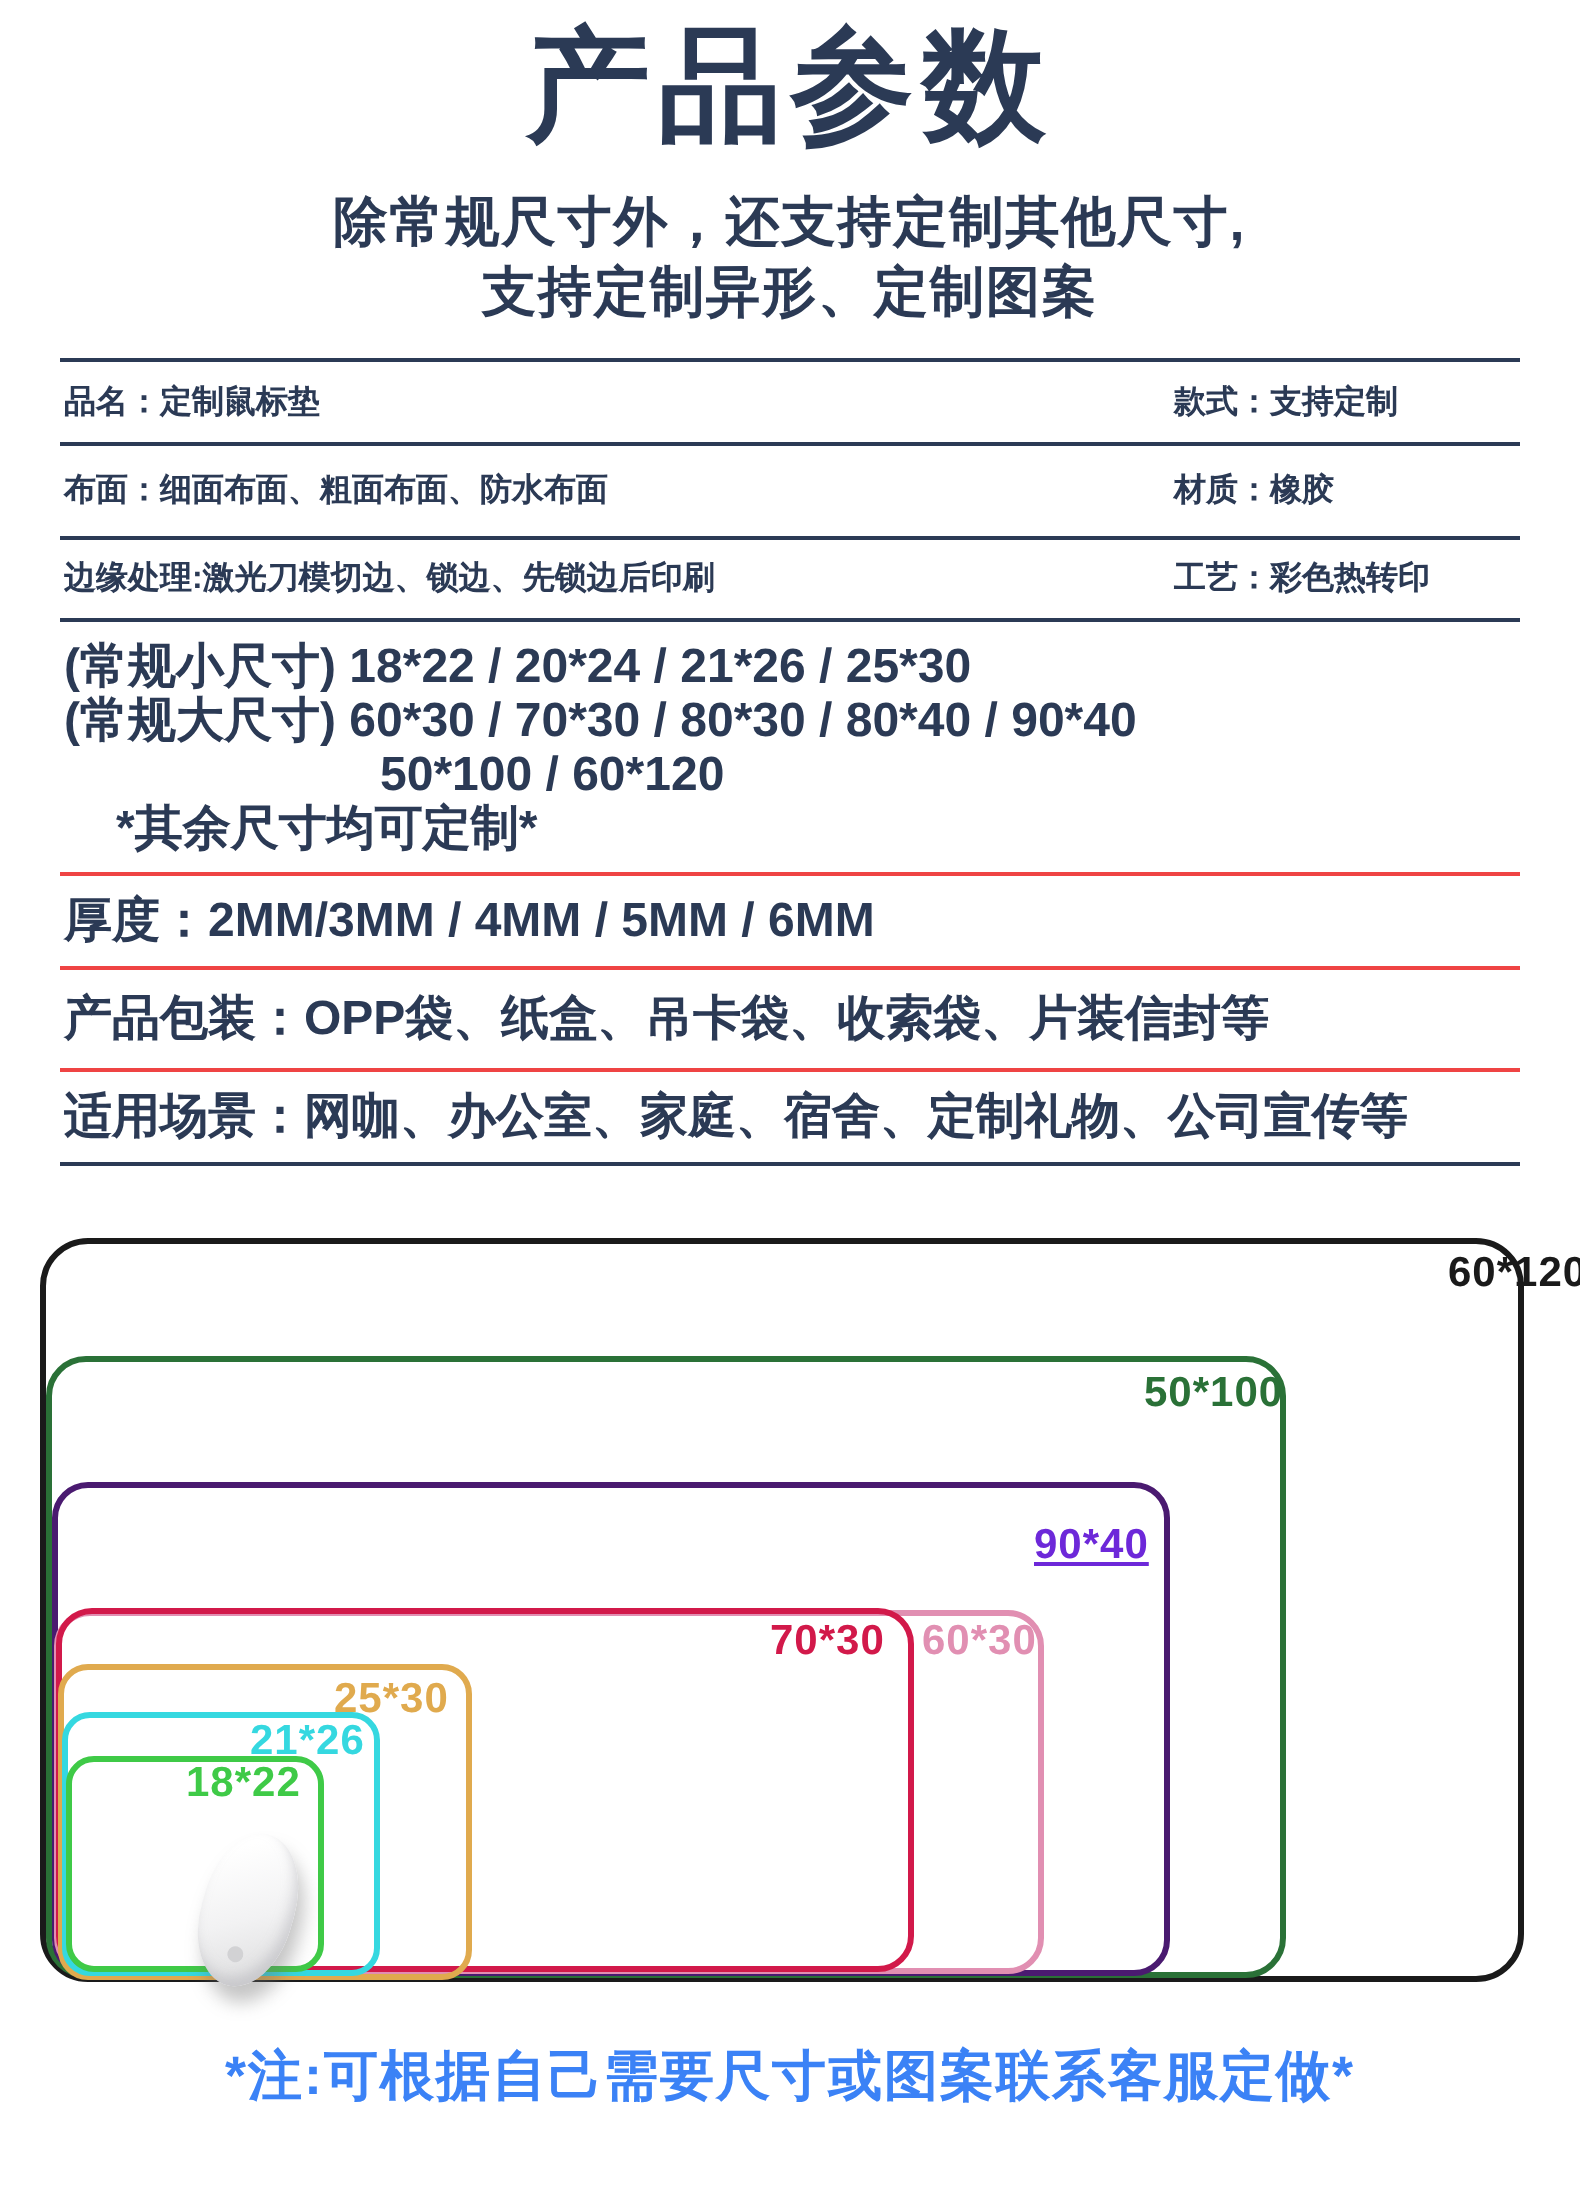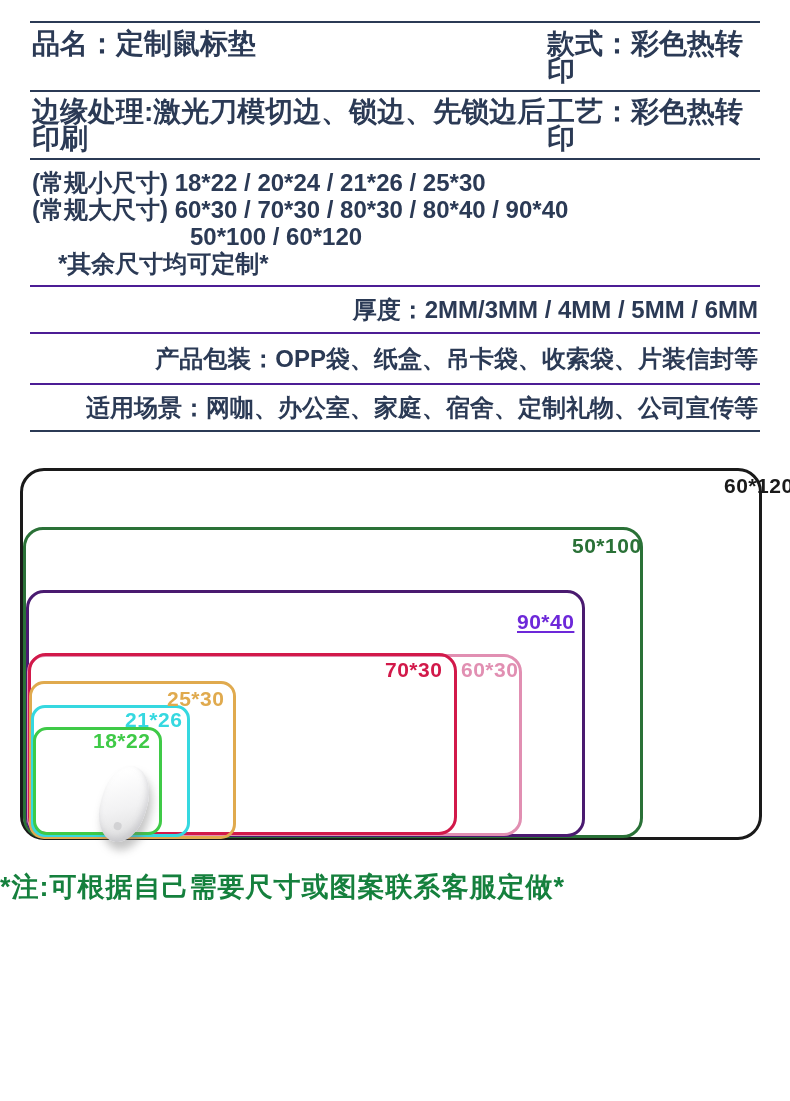--- a/index.html
+++ b/index.html
@@ -8,35 +8,35 @@
 
   
   .header { text-align:center; padding-top:6px; }
   .page-title { font-size:62px; line-height:76px; letter-spacing:4px; color:#2b3a55; }
   .badge-pill { display:inline-block; background:#2b3a55; color:#ffffff; border-radius:17px;
     font-size:21px; line-height:31px; padding:0 27px; letter-spacing:1px; margin-top:2px; }
   .subtitle { margin-top:12px; font-size:27px; line-height:35px; letter-spacing:1px; color:#2b3a55; }
 
   
   .spec-table { margin:15px 30px 0 30px; }
-  .spec-row { display:flex; border-top:2px solid #2b3a55; font-size:28px; line-height:27px;
-    padding:6px 2px; align-items:flex-start; }
+  .spec-row { display:flex; border-top:2px solid #2b3a55; font-size:16px; line-height:27px;
+    padding:6px 2px; align-items:flex-start;gap:40px; }
   .spec-row.r1 { padding:7px 2px 6px 2px; }
   .spec-row.r2 { padding:9px 2px; }
   .spec-row.r3 { padding:6px 2px; }
   .left-cell { width:515px; flex:none; }
   .right-cell { flex:1; }
   .size-row { border-top:2px solid #2b3a55; display:flex; font-size:24px; line-height:27px;
     padding:9px 2px 8px 2px; }
   .size-label { flex:none; width:60px; }
   .size-lines { flex:1; }
   .size-line { line-height:27px; }
   .size-line.l3 { padding-left:158px; }
   .size-line.note { padding-left:26px; }
-  .simple-row { border-top:2px solid #4c1d95; font-size:24px; line-height:27px;text-align:right; }
+  .simple-row { border-top:2px solid #ef4444; font-size:24px; line-height:27px; }
   .simple-row.s1 { padding:9px 2px; }
   .simple-row.s2 { padding:11px 2px; }
   .simple-row.s3 { padding:9px 2px; }
   .spec-table-end { border-top:2px solid #2b3a55; height:0; }
 
   
   .diagram { position:relative; width:790px; height:382px; margin-top:28px; }
   .pad { position:absolute; background:transparent; border-style:solid; border-width:3px; }
   .pad-60120 { left:20px;  top:8px;   width:742px; height:372px; border-color:#1a1a1a; border-radius:24px; }
   .pad-50100 { left:23px;  top:67px;  width:620px; height:311px; border-color:#2a7137; border-radius:20px; }
@@ -58,33 +58,42 @@
   .lbl-1822  { left:93px;  top:269px; color:#3fca47; }
 
   .mouse { position:absolute; left:101px; top:305px; width:46px; height:78px;
     background:linear-gradient(150deg,#ffffff 15%,#f2f2f3 55%,#dededf 90%);
     border-radius:50% / 46%; transform:rotate(16deg);
     box-shadow:5px 7px 9px rgba(110,110,110,0.40), inset -3px -4px 6px rgba(180,180,185,0.5); }
   .mouse-logo { position:absolute; left:19px; bottom:12px; width:8px; height:8px;
     border-radius:50%; background:#d2d2d4; }
 
   
-  .footer-note { margin-top:28px; font-size:27px; line-height:34px;
-    color:#15803d; letter-spacing:1px; }
+  .footer-note { margin-top:28px; text-align:center; font-size:27px; line-height:34px;
+    color:#3b82f6; letter-spacing:1px; }
 </style>
 </head>
 <body>
 
 <div class="header">
+  <div class="page-title">产品参数</div>
+  <div class="subtitle">
+    <div>除常规尺寸外，还支持定制其他尺寸,</div>
+    <div>支持定制异形、定制图案</div>
+  </div>
 </div>
 
 <div class="spec-table">
   <div class="spec-row r1">
     <div class="left-cell">品名：定制鼠标垫</div>
-    <div class="right-cell">款式：彩色热转印</div>
+    <div class="right-cell">款式：支持定制</div>
+  </div>
+  <div class="spec-row r2">
+    <div class="left-cell">布面：细面布面、粗面布面、防水布面</div>
+    <div class="right-cell">材质：橡胶</div>
   </div>
   <div class="spec-row r3">
     <div class="left-cell">边缘处理:激光刀模切边、锁边、先锁边后印刷</div>
     <div class="right-cell">工艺：彩色热转印</div>
   </div>
   <div class="size-row">
     <div class="size-lines">
       <div class="size-line">(常规小尺寸) 18*22 / 20*24 / 21*26 / 25*30</div>
       <div class="size-line">(常规大尺寸) 60*30 / 70*30 / 80*30 / 80*40 / 90*40</div>
       <div class="size-line l3">50*100 / 60*120</div>

